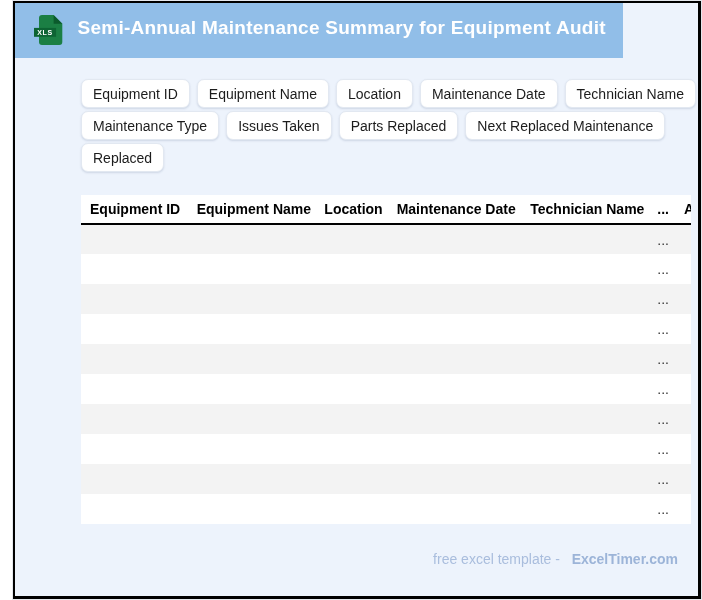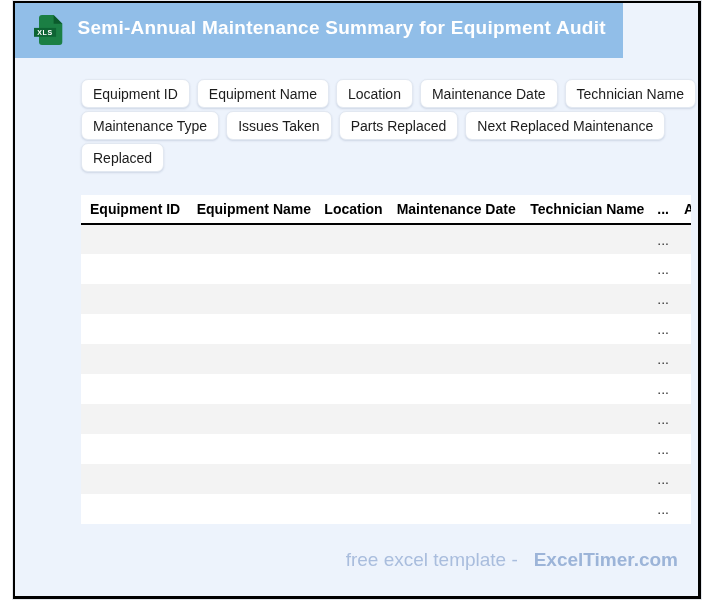--- a/index.html
+++ b/index.html
@@ -83,21 +83,21 @@
   col.c4 { width: 133.5px; }
   col.c5 { width: 127px; }
   col.c6 { width: 26.7px; }
   col.c7 { width: 15.9px; }
 
   
   .footer {
     position: absolute; right: 20px; top: 542px;
     width: 600px;
     text-align: right;
-    font-size: 19px;
+    font-size: 14px;
     color: #a9bddd;
     height: 29px; line-height: 29px;
     white-space: nowrap;
   }
   .footer .brand { font-weight: bold; color: #9cb4d8; }
 </style>
 </head>
 <body>
 
 <div class="frame">

